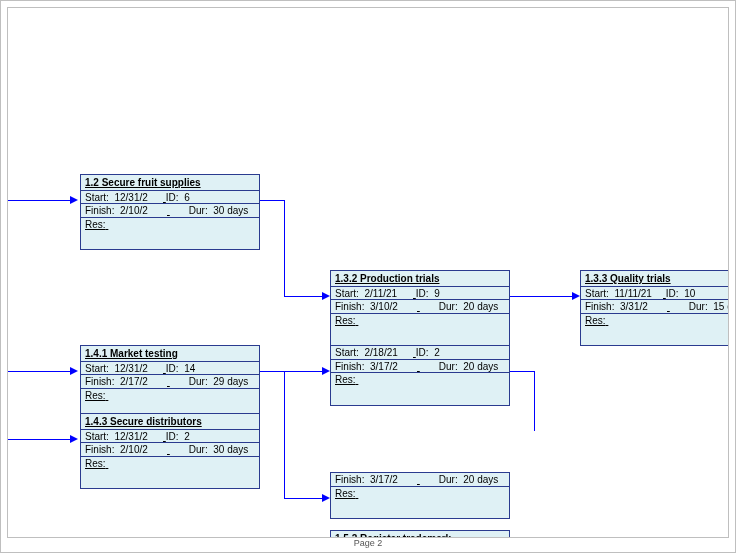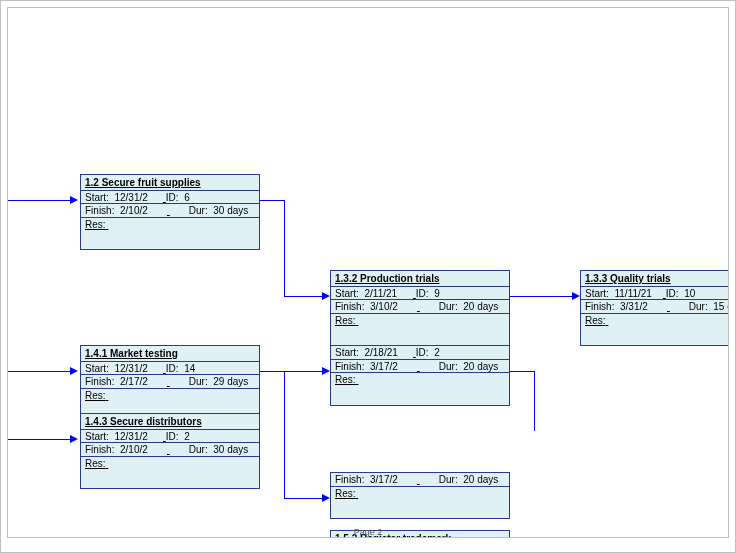--- a/index.html
+++ b/index.html
@@ -51,21 +51,21 @@
   .task-box .row.last {
     border-bottom: none;
     padding-bottom: 19px;
   }
   .lbl-start { display:inline-block; width:78px; }
   .lbl-id    { display:inline-block; }
   .lbl-finish{ display:inline-block; width:82px; }
   .lbl-dur   { display:inline-block;margin-left:19px; }
   .page-num {
     position: absolute;
-    bottom: 15px;
+    bottom: 4px;
     left: 50%;
     transform: translateX(-50%);
     font-size: 9px;
     color: #555;
   }
 
   
   .arrow-head {
     position:absolute;
     width:0; height:0;

